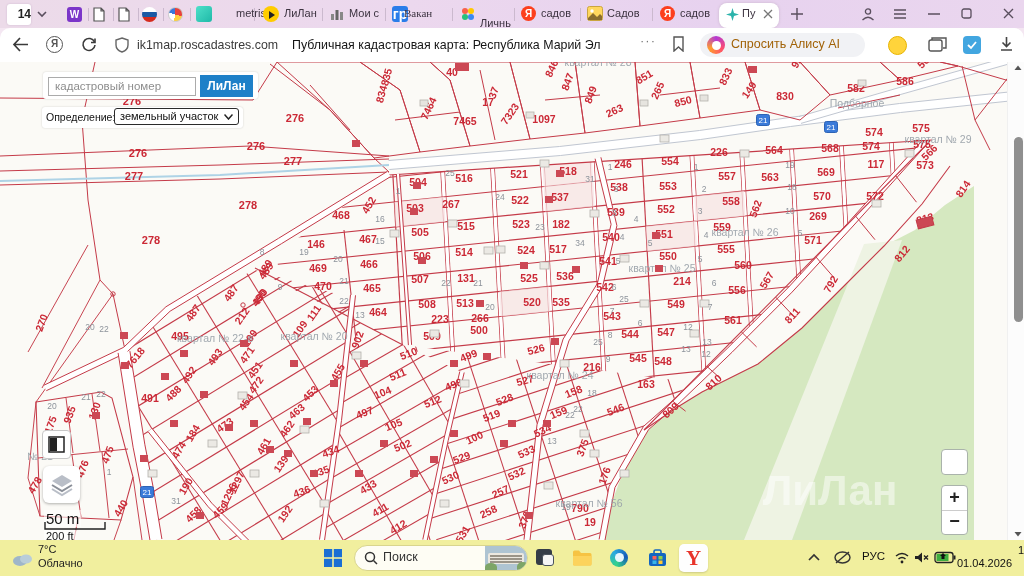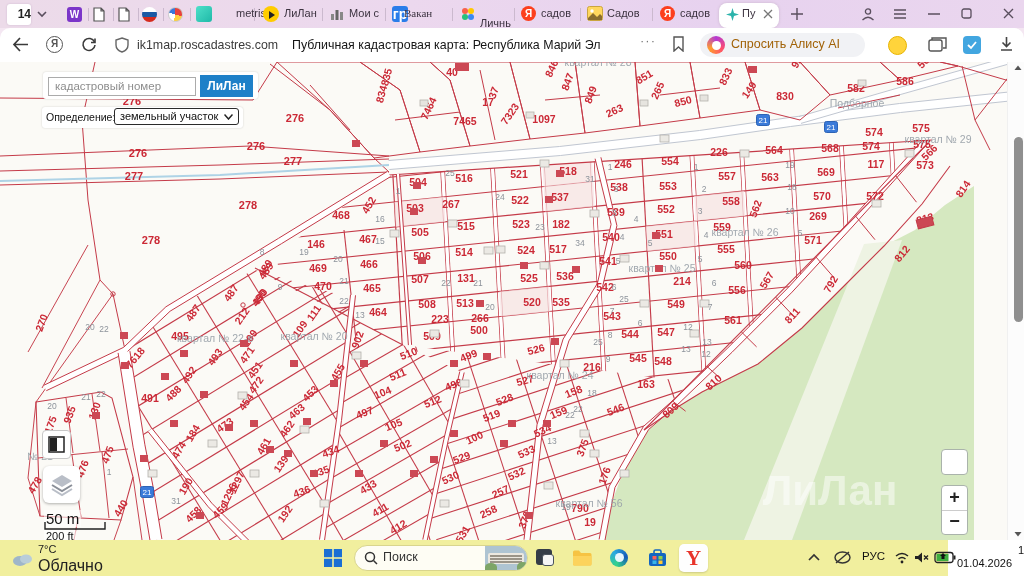--- a/index.html
+++ b/index.html
@@ -3,21 +3,21 @@
 <style>
 * { margin:0; padding:0; box-sizing:border-box; }
 html,body { width:1024px; height:576px; overflow:hidden; font-family:"Liberation Sans", sans-serif; }
 #tabbar { position:absolute; left:0; top:0; width:1024px; height:28px;
   background:linear-gradient(90deg,#ecdbe9 0%,#ecd8ee 40%,#e7d2ef 70%,#ead6ee 100%); }
 #addrwrap { position:absolute; left:0; top:28px; width:1024px; height:34px; background:#f4e7f2; }
 #addrbar { position:absolute; left:0; top:0; width:1024px; height:34px; background:#ffffff; border-radius:10px 10px 0 0; }
 #map { position:absolute; left:0; top:62px; width:1007px; height:478px; background:#fbfaf6; overflow:hidden; }
 #scrollbar { position:absolute; left:1007px; top:62px; width:17px; height:478px; background:#fcfcfc; border-left:1px solid #f0f0f0; }
 #thumb { position:absolute; left:6px; top:75px; width:9px; height:185px; background:#8f8f8f; border-radius:4.5px; }
-#taskbar { position:absolute; left:0; top:540px; width:948px; height:36px; background:#f1ef9e; }
+#taskbar { position:absolute; left:0; top:540px; width:1024px; height:36px; background:#f1ef9e; }
 .tabtxt { font-size:11px; color:#3c3340; }
 .sep { position:absolute; top:8px; width:1px; height:13px; background:#cbb9ce; }
 </style></head>
 <body>
 
 <div id="tabbar">
   <div style="position:absolute;left:7px;top:3.5px;width:24px;height:21px;background:#fff;border-radius:3px;box-shadow:0 0 2px #c9b5cc;text-align:right;font-size:12px;font-weight:bold;line-height:21px;color:#222;">14</div>
   <svg style="position:absolute;left:36px;top:9px" width="12" height="10">
       <path d="M2 3 L6 7 L10 3" stroke="#5a4f5e" stroke-width="1.6" fill="none"></path>
     </svg>
@@ -782,21 +782,21 @@
       <path d="M5 6.5 L8.5 2 H1.5 z" fill="#555"></path>
     </svg>
 </div>
 
 <div id="taskbar">
   <svg style="position:absolute;left:10px;top:9px" width="24" height="18">
       <ellipse cx="10" cy="12" rx="7" ry="5" fill="#9fb6c9"></ellipse>
       <ellipse cx="16" cy="10" rx="6" ry="4.5" fill="#b9cdd9"></ellipse>
     </svg>
   <span style="position:absolute;left:38px;top:3px;font-size:11px;color:#222;">7°C</span>
-  <span style="position:absolute;left:38px;top:17px;font-size:16px;color:#222;">Облачно</span>
+  <span style="position:absolute;left:38px;top:17px;font-size:11px;color:#222;">Облачно</span>
   <svg style="position:absolute;left:324px;top:9px" width="18" height="18">
     <rect x="0" y="0" width="8.2" height="8.2" fill="#1a6fd4"></rect>
       <rect x="9.8" y="0" width="8.2" height="8.2" fill="#1a6fd4"></rect>
     <rect x="0" y="9.8" width="8.2" height="8.2" fill="#1a6fd4"></rect>
       <rect x="9.8" y="9.8" width="8.2" height="8.2" fill="#1a6fd4"></rect>
     </svg>
   <div style="position:absolute;left:354px;top:5px;width:174px;height:26px;background:#fefdf4;border:1px solid #d9d58d;border-radius:13px;"></div>
   <svg style="position:absolute;left:364px;top:11px" width="14" height="14">
       <circle cx="6" cy="6" r="4.5" fill="none" stroke="#333" stroke-width="1.5"></circle>
       <path d="M9.5 9.5 L13 13" stroke="#333" stroke-width="1.5"></path>

